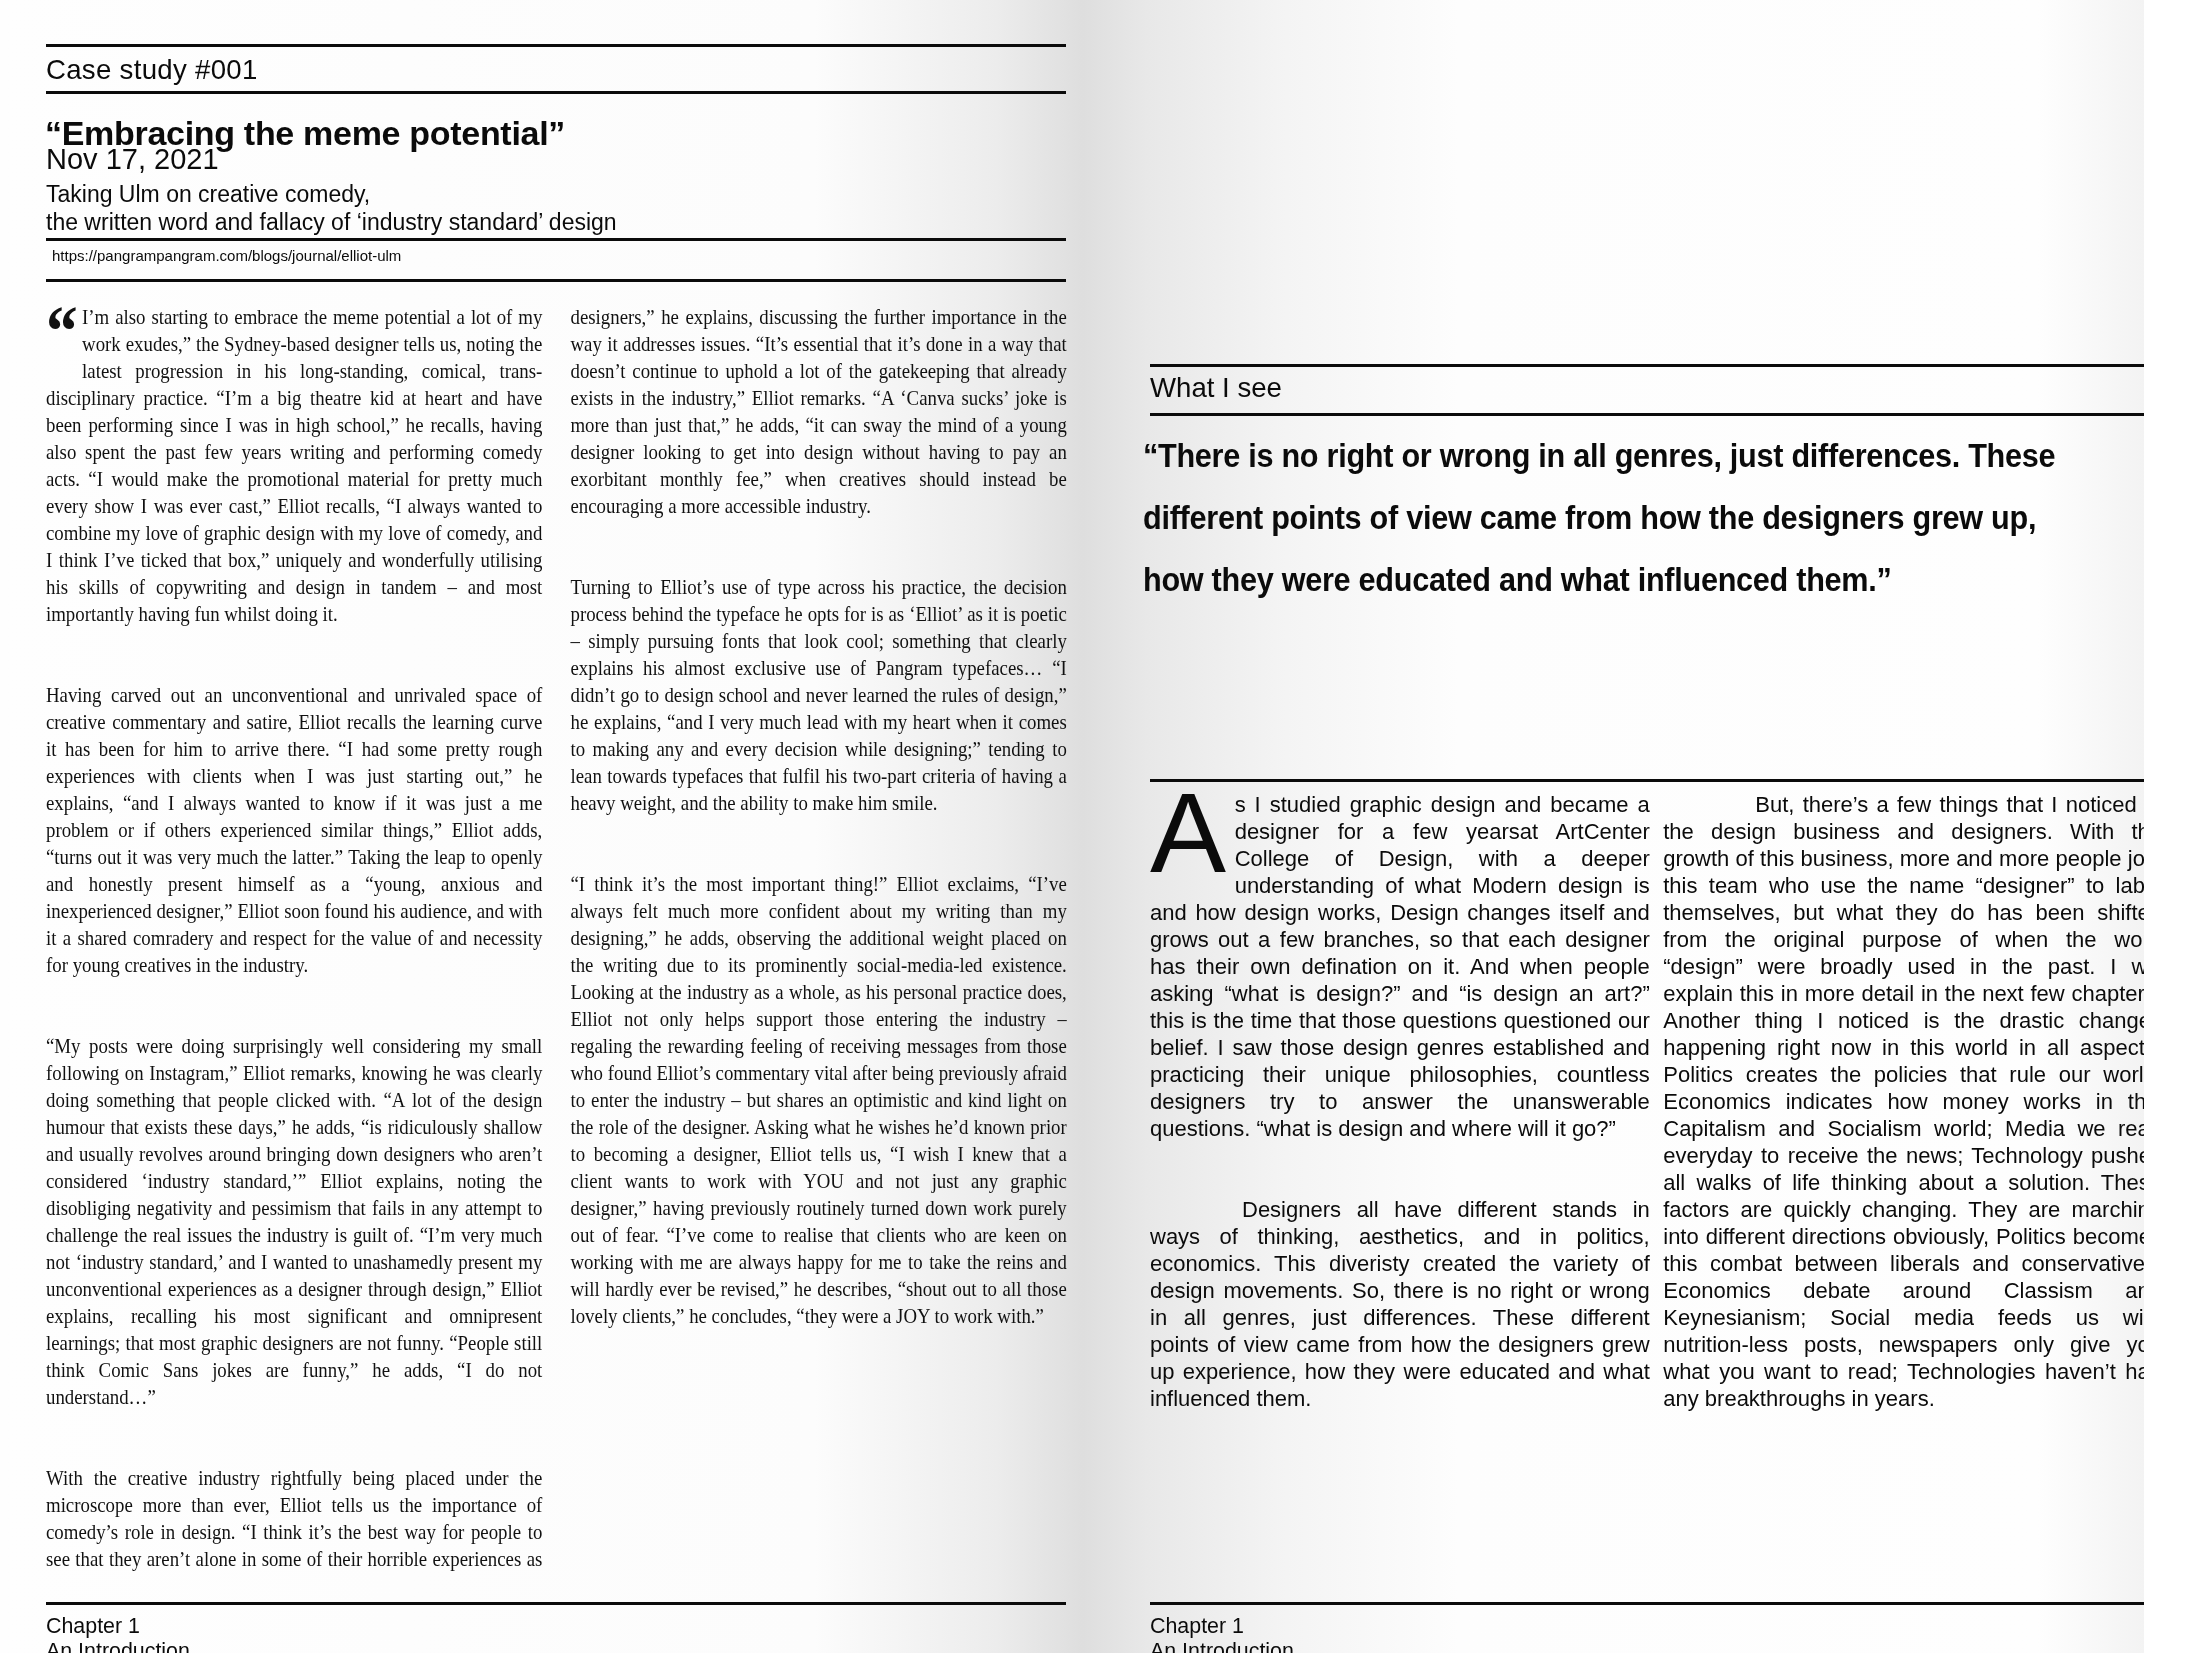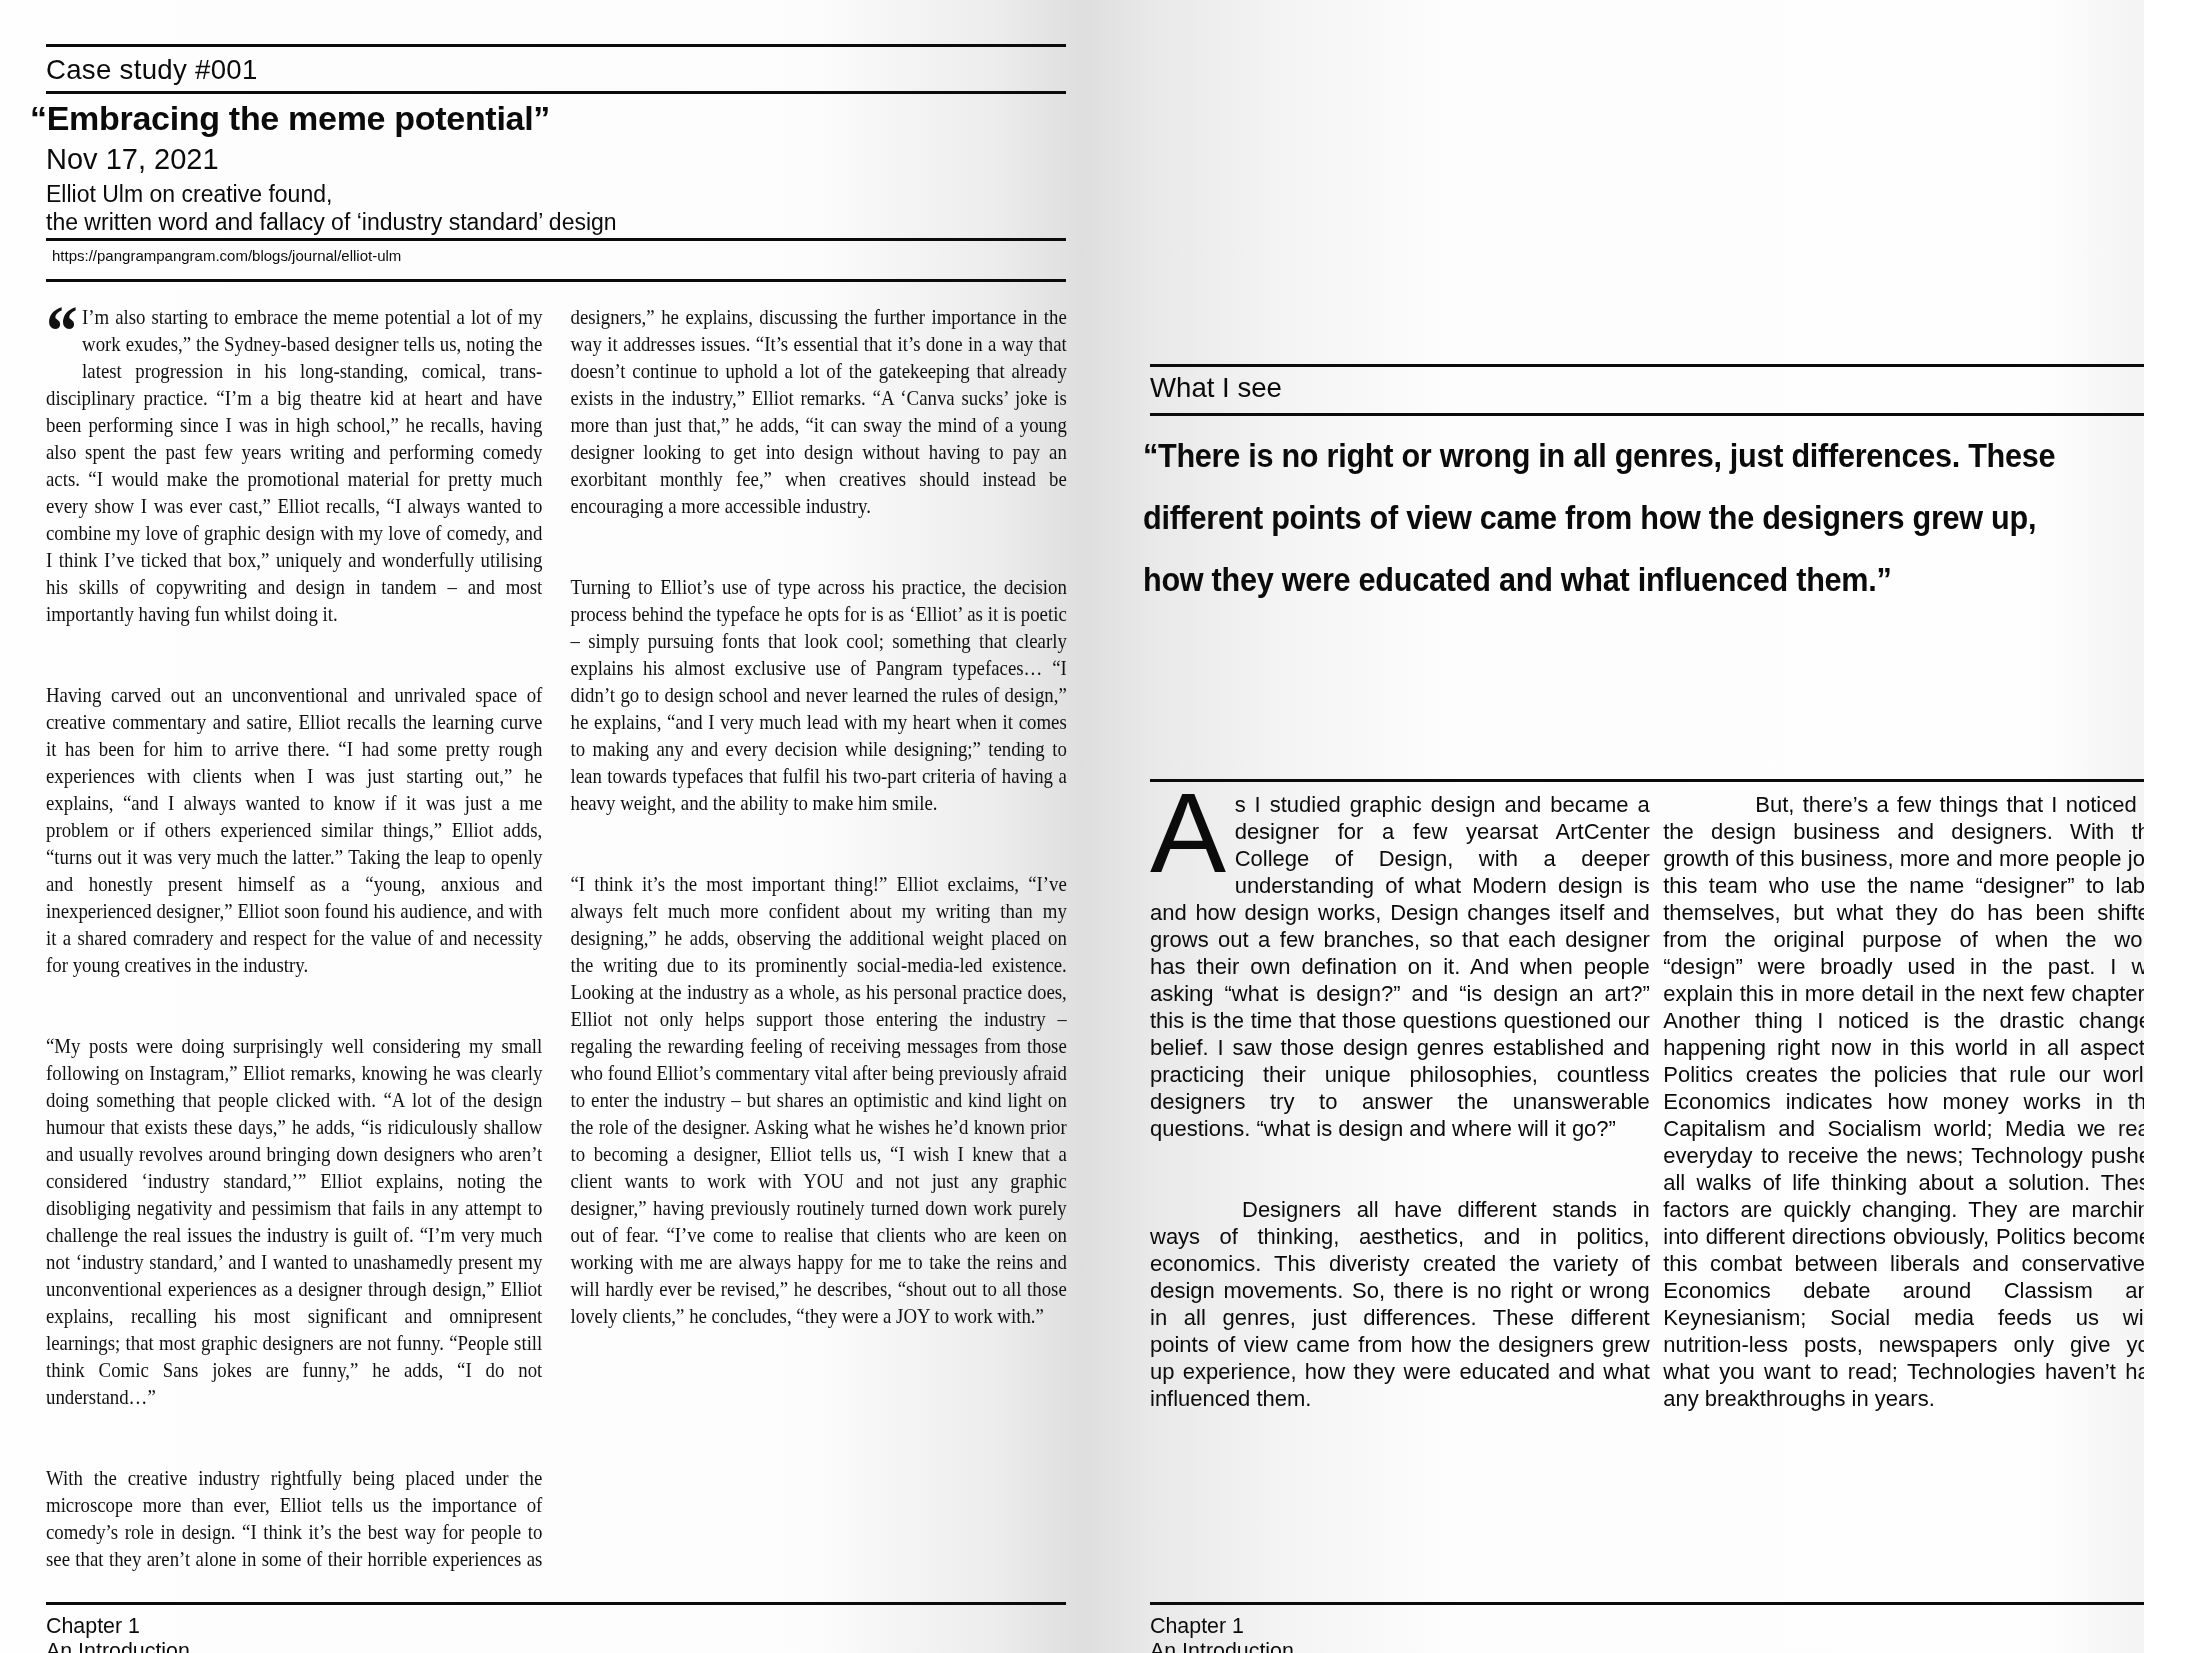--- a/index.html
+++ b/index.html
@@ -8,21 +8,21 @@
     position:relative;width:2144px;height:1654px;overflow:hidden;
     background:linear-gradient(90deg,
       #fefefe 0%, #fcfcfc 38%, #ececec 46.5%, #dedede 50.5%,
       #e8e8e8 53.5%, #f4f4f4 60%, #fdfdfd 68%, #fefefe 95%, #f3f3f3 100%);
   }
   .rule{position:absolute;background:#0b0b0b;}
   
   .lp-rule1{left:46px;top:44px;width:1020px;height:3.1px;}
   .lp-kicker{position:absolute;left:46px;top:53px;font-size:27.6px;line-height:1.2;letter-spacing:0.3px;}
   .lp-rule2{left:46px;top:91px;width:1020px;height:2.5px;}
-  .lp-title{position:absolute;left:29px;top:98px;font-size:34px;font-weight:700;letter-spacing:-0.3px;margin:1px;}
+  .lp-title{position:absolute;left:29px;top:98px;font-size:34px;font-weight:700;letter-spacing:-0.3px;margin:16px;}
   .lp-date{position:absolute;left:46px;top:143px;font-size:29px;}
   .lp-sub1{position:absolute;left:46px;top:181px;font-size:23px;}
   .lp-sub2{position:absolute;left:46px;top:209px;font-size:23px;}
   .lp-rule3{left:46px;top:238px;width:1020px;height:2.5px;}
   .lp-url{position:absolute;left:52px;top:247px;font-size:15px;}
   .lp-rule4{left:46px;top:279px;width:1020px;height:2.5px;}
   .lp-body{
     position:absolute;left:46px;top:304px;
     width:1160px;height:1274px;overflow:hidden;
     transform:scaleX(0.88);transform-origin:0 0;
@@ -63,21 +63,21 @@
 <body>
 
 <div class="spread">
 
   <section>
     <div class="rule lp-rule1"></div>
     <div class="lp-kicker">Case study #001</div>
     <div class="rule lp-rule2"></div>
     <h1 class="lp-title">“Embracing the meme potential”</h1>
     <div class="lp-date">Nov 17, 2021</div>
-    <div class="lp-sub1">Elliot Ulm on creative found,</div>
+    <div class="lp-sub1">Taking Ulm on creative comedy,</div>
     <div class="lp-sub2">the written word and fallacy of ‘industry standard’ design</div>
     <div class="rule lp-rule3"></div>
     <div class="lp-url">https://pangrampangram.com/blogs/journal/elliot-ulm</div>
     <div class="rule lp-rule4"></div>
 
     <div class="lp-body">
       <p>
         <span class="qbox">
             <span class="qglyph">“</span>
           </span><span>I’m also starting to embrace the meme potential a lot of my work exudes,” the Sydney-based designer tells us, noting the latest progression in his long-standing, comical, trans-disciplinary practice. “I’m a big theatre kid at heart and have been performing since I was in high school,” he recalls, having also spent the past few years writing and performing comedy acts. “I would make the promotional material for pretty much every show I was ever cast,” Elliot recalls, “I always wanted to combine my love of graphic design with my love of comedy, and I think I’ve ticked that box,” uniquely and wonderfully utilising his skills of copywriting and design in tandem – and most importantly having fun whilst doing it.</span>

